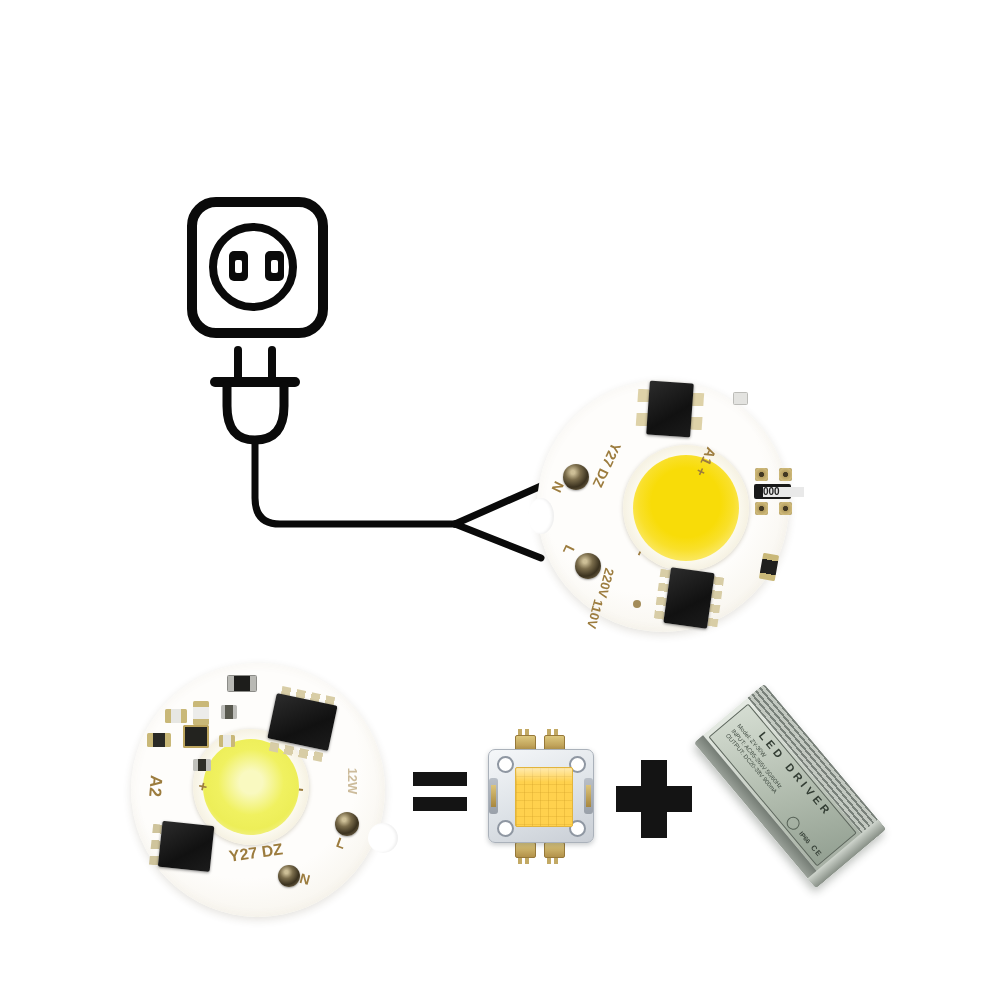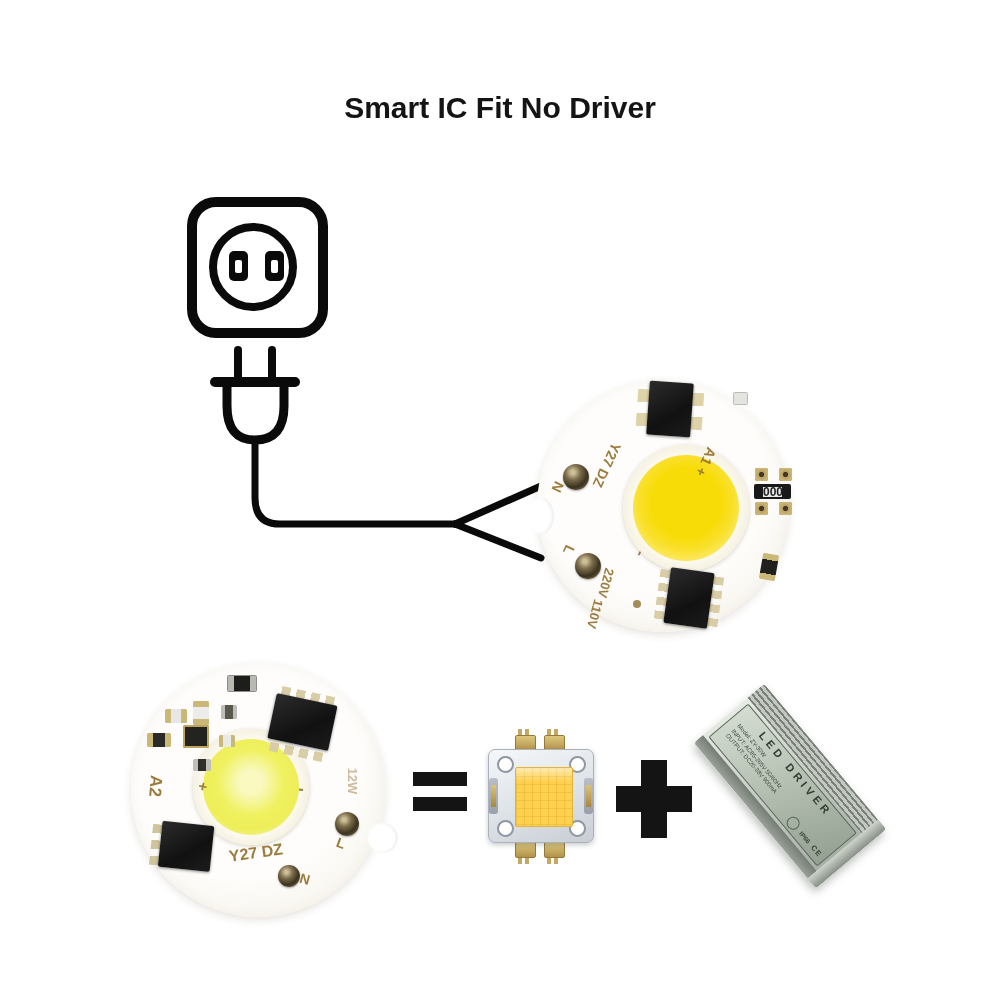--- a/index.html
+++ b/index.html
@@ -68,22 +68,22 @@
     background: radial-gradient(circle at 38% 32%, #cdbf97 8%, #7a6c4b 32%, #3b321f 62%, #6b5e42 85%, #2e2716 100%);
     box-shadow: 0 1px 2px rgba(0,0,0,.35);
   }
   .via { position:absolute; border-radius:50%; background:#a38c59; }
   .gpad {
     position:absolute; width:13px; height:13px; border-radius:2px;
     background: radial-gradient(circle, #423823 0 24%, #b7a061 32%, #cfba7a 72%, #9d8850 100%);
   }
   .res { position:absolute; background:#191919; border-radius:2px; }
   .res-win {
-    position:absolute; left:9px; top:2.5px; width:19px; height:10px; background:#e9e9e9;
-    color:#222; font-size:12px; line-height:10px; text-align:center; font-weight:bold;
+    position:absolute; left:9px; top:2.5px; width:41px; height:10px; background:#e9e9e9;
+    color:#222; font-size:10px; line-height:10px; text-align:left; font-weight:bold;
   }
   .smd { position:absolute; border-radius:1.5px; }
 
   
   .eqbar { position:absolute; left:0; width:54px; height:14px; background:#141414; }
   .plusbar { position:absolute; background:#141414; }
 
   
   #module { position:absolute; left:486px; top:733px; width:108px; height:126px; }
   .mod-frame {
@@ -142,21 +142,20 @@
   .drv-row { position:absolute; right:5px; bottom:2px; display:flex; align-items:center; gap:5px; }
   .drv-stamp { width:11px; height:11px; border-radius:50%; border:1px solid #556055; }
   .drv-ip { font-size:6.5px; font-weight:bold; color:#39433a; }
   .drv-ce { font-size:7.5px; font-weight:bold; color:#39433a; letter-spacing:1px; }
 </style>
 </head>
 <body>
 
 <div id="stage">
 
-  <div class="subtitle">Smart IC Fit No Driver</div>
 
   <svg id="lineart" width="1000" height="1000" viewBox="0 0 1000 1000">
     <g fill="none" stroke="#0a0a0a" aria-label="eu-wall-socket-outline">
       <rect x="192" y="202" width="131" height="131" rx="24" stroke-width="10"></rect>
       <circle cx="253" cy="267" r="40" stroke-width="8"></circle>
       <rect x="229" y="251" width="19" height="30" rx="5" fill="#0a0a0a" stroke="none"></rect>
       <rect x="235" y="260" width="7" height="13" rx="2" fill="#ffffff" stroke="none"></rect>
       <rect x="265" y="251" width="19" height="30" rx="5" fill="#0a0a0a" stroke="none"></rect>
       <rect x="271" y="260" width="7" height="13" rx="2" fill="#ffffff" stroke="none"></rect>
     </g>

